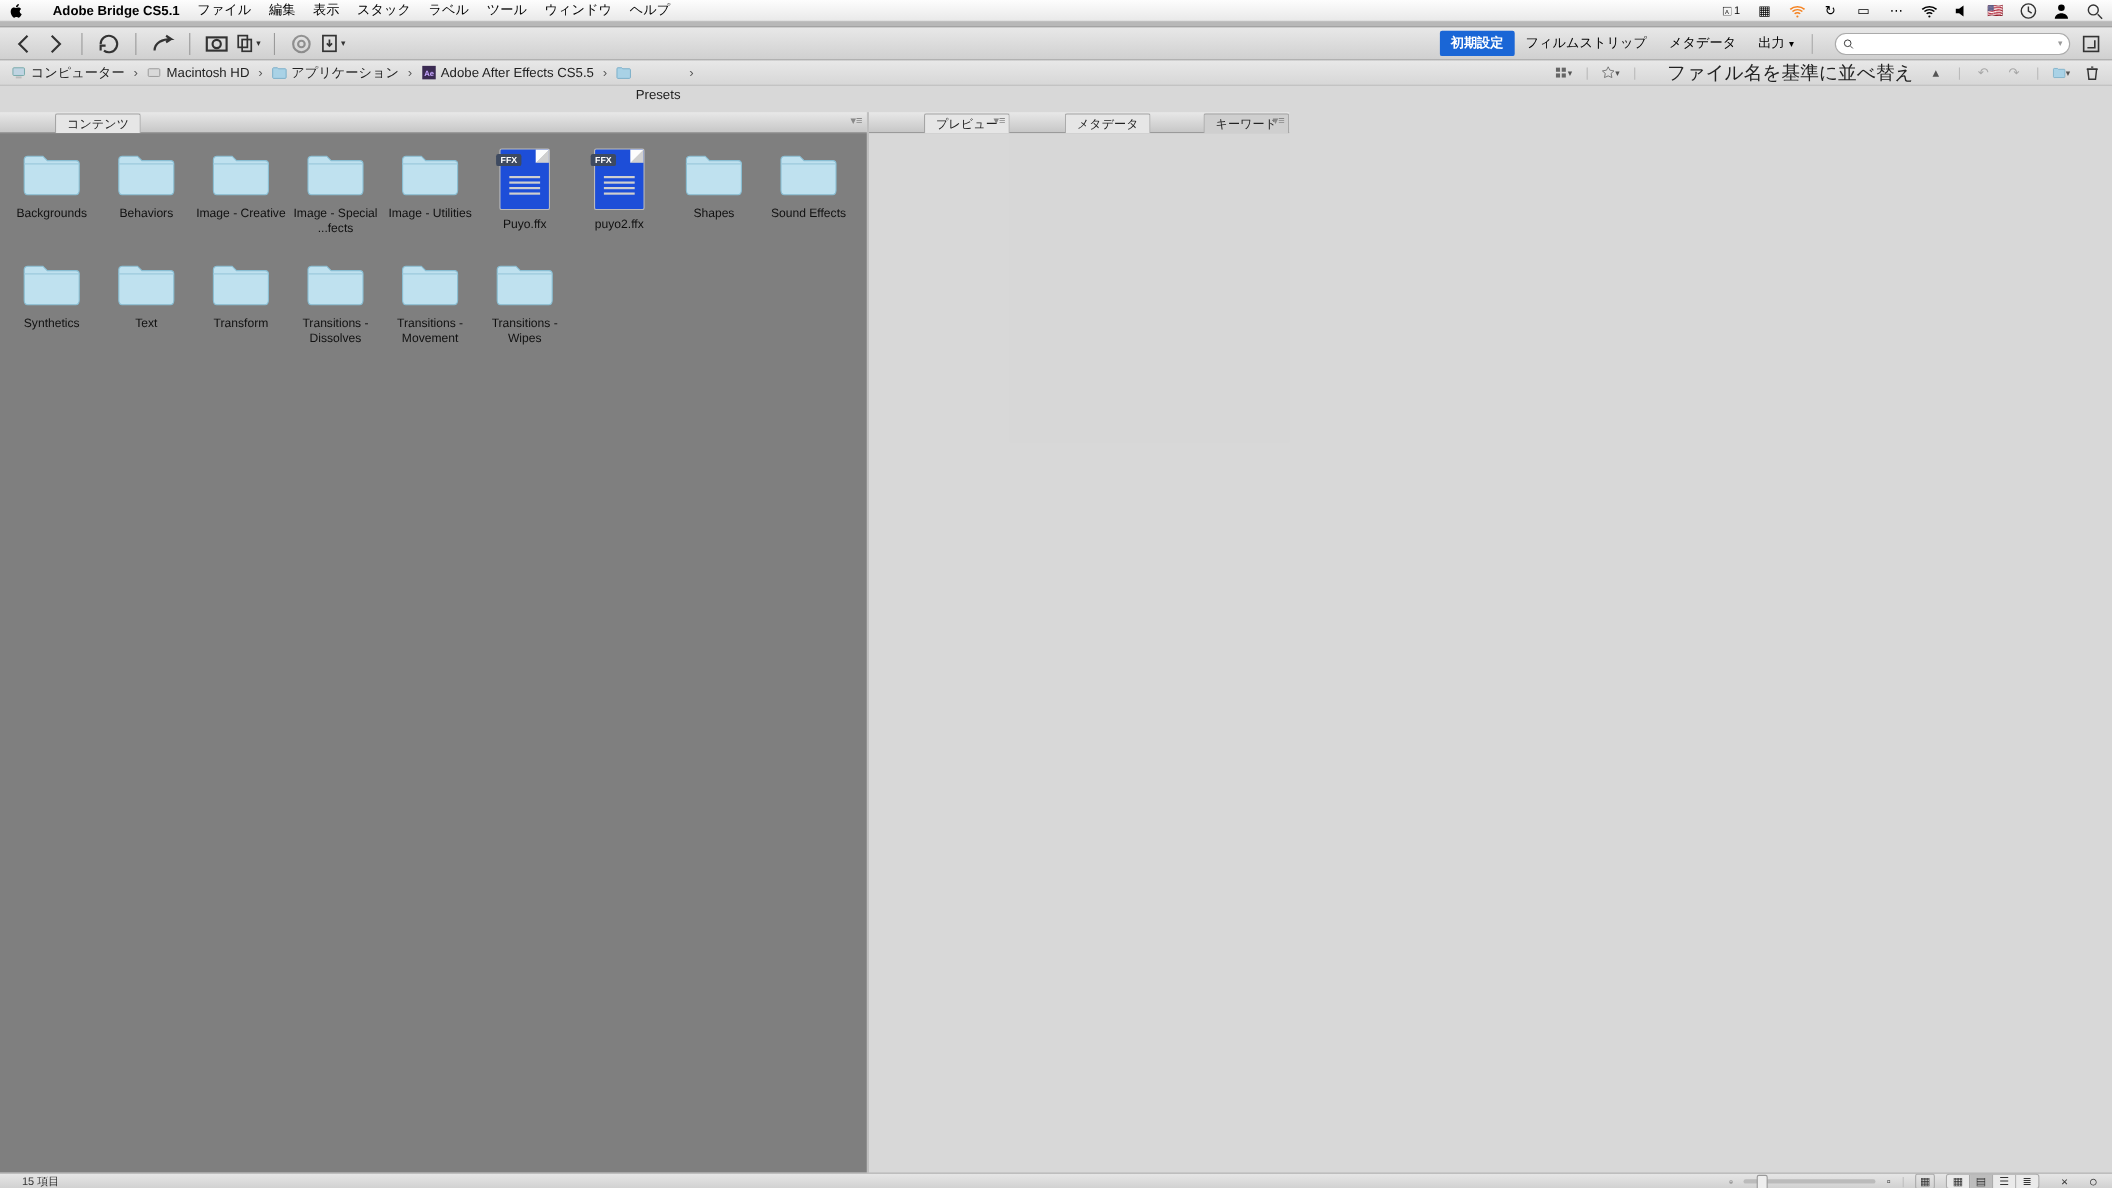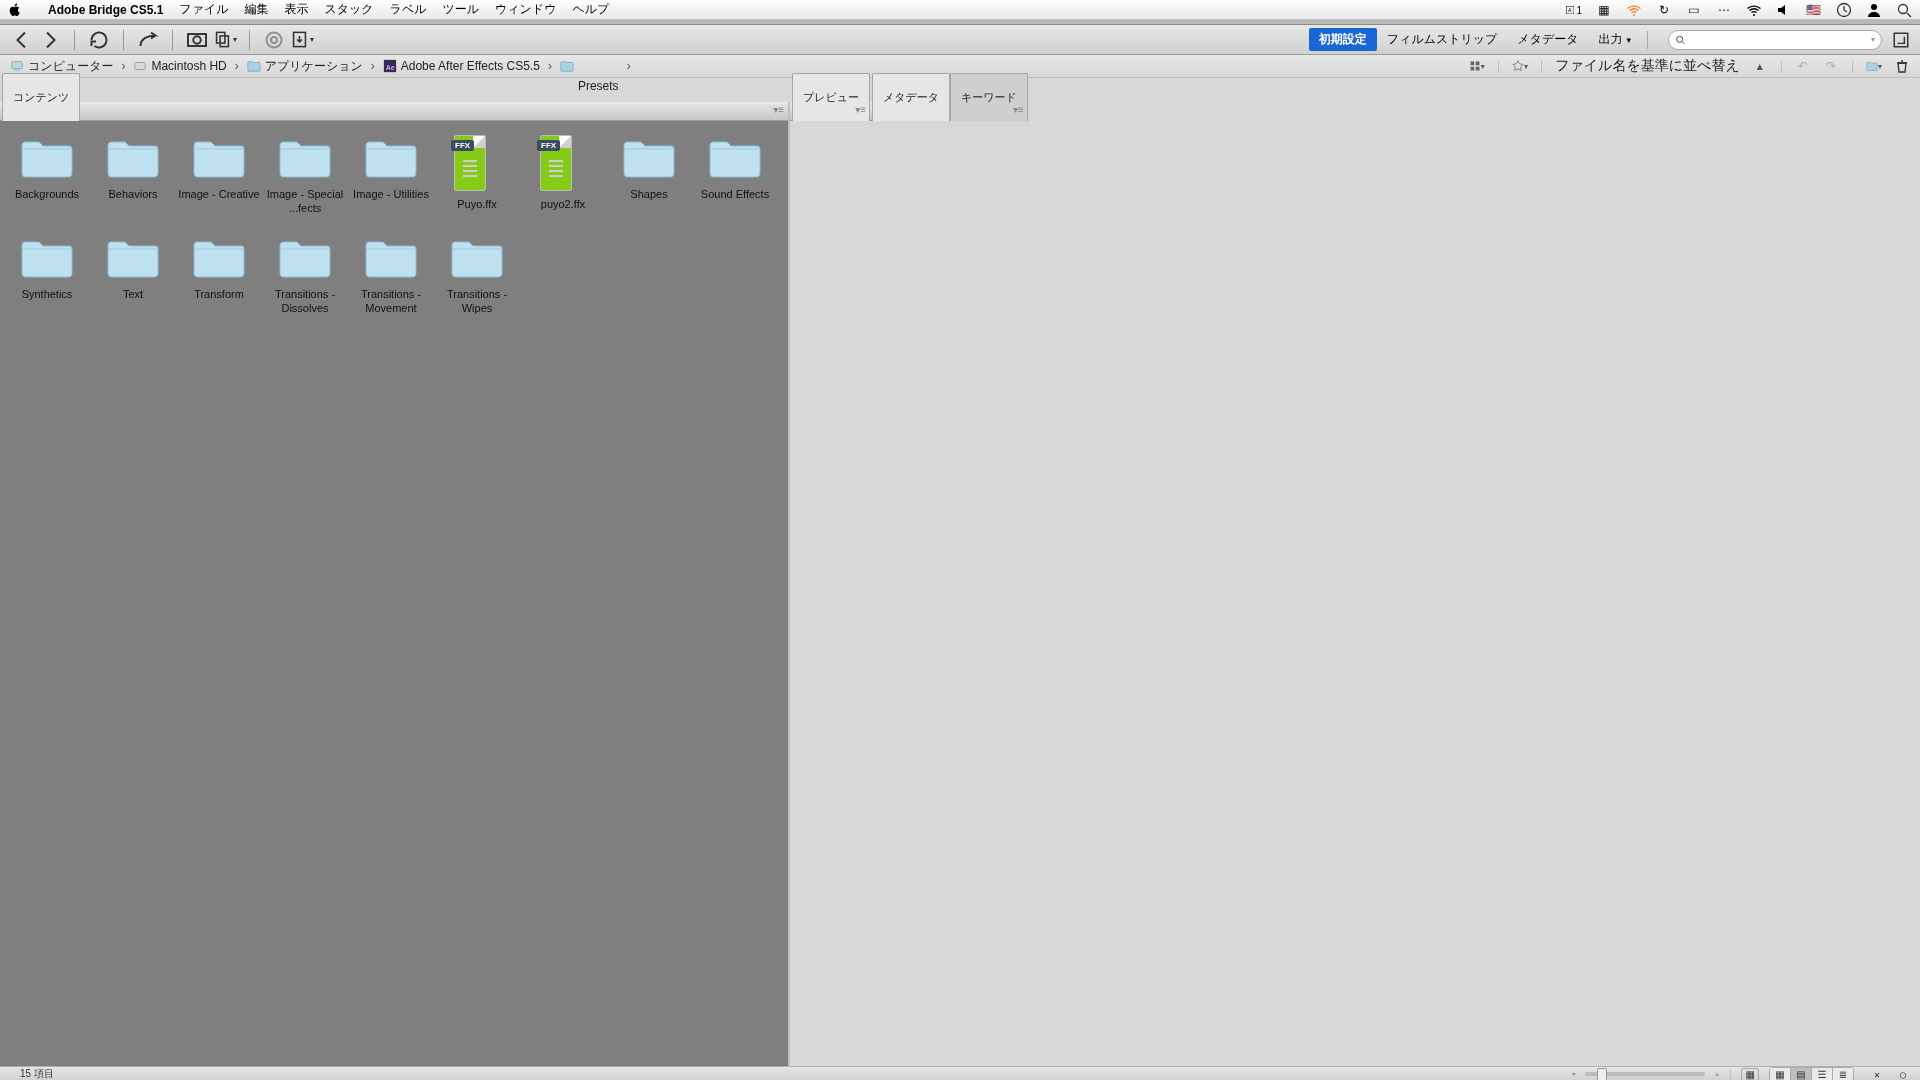--- a/index.html
+++ b/index.html
@@ -34,38 +34,38 @@
   .search input{border:0;outline:0;font-size:11px;width:100%;background:transparent;}
   .expand-icon{width:18px;height:18px;margin-left:10px;display:flex;align-items:center;justify-content:center;color:#555;}
   
   .pathbar{height:22px;background:linear-gradient(#e8e8e8,#d7d7d7);border-bottom:1px solid #bdbdbd;display:flex;align-items:center;padding:0 10px;position:relative;}
   .crumbs{display:flex;align-items:center;gap:4px;font-size:12px;color:#222;}
   .crumb{display:flex;align-items:center;gap:4px;cursor:default;}
   .crumb-sep{color:#555;margin:0 4px;}
   .crumb .ic{width:14px;height:14px;}
   .crumb .ic svg{width:14px;height:14px;}
   .pathbar-right{position:absolute;right:10px;display:flex;align-items:center;gap:12px;}
-  .sort-label{font-size:14px;color:#222;}
+  .sort-label{font-size:17px;color:#222;margin-left:16px;}
   .small-ic{width:16px;height:16px;display:flex;align-items:center;justify-content:center;color:#555;}
   .small-ic svg{width:16px;height:16px;}
   
   .main{position:absolute;left:0;top:77px;right:0;bottom:15px;display:flex;}
   .left-pane{width:790px;display:flex;flex-direction:column;border-right:2px solid #bfbfbf;position:relative;box-sizing:border-box;}
   .right-pane{flex:1;display:flex;flex-direction:row;}
   .panel-tabrow{height:18px;background:linear-gradient(#e8e8e8,#c7c7c7);border-bottom:1px solid #9a9a9a;display:flex;align-items:flex-end;padding-left:2px;position:relative;}
-  .panel-tab{background:#e6e6e6;border:1px solid #a5a5a5;border-bottom:0;border-radius:2px 2px 0 0;padding:16px 10px;font-size:11px;color:#222;position:relative;top:1px;cursor:default;}
+  .panel-tab{background:#e6e6e6;border:1px solid #a5a5a5;border-bottom:0;border-radius:2px 2px 0 0;padding:1px 10px;font-size:11px;color:#222;position:relative;top:1px;cursor:default;margin-left:48px;}
   .panel-tab.inactive{background:#cfcfcf;}
   .panel-menu{position:absolute;right:4px;top:2px;font-size:10px;color:#888;}
   .content-area{flex:1;background:#7f7f7f;position:relative;overflow:hidden;}
   .filegrid{display:flex;flex-wrap:wrap;align-content:flex-start;padding:10px 4px;gap:0;}
   .fileitem{width:86px;margin:4px 0 16px;display:flex;flex-direction:column;align-items:center;cursor:default;}
   .folder-ic{width:58px;height:46px;}
   .folder-ic svg{width:58px;height:46px;}
   .ffx-ic{width:46px;height:56px;position:relative;}
-  .ffx-page{width:32px;height:56px;background:#84cc16;border:1px solid #bbb;border-radius:2px;box-sizing:border-box;position:relative;}
+  .ffx-page{width:46px;height:56px;background:#1d4ed8;border:1px solid #bbb;border-radius:2px;box-sizing:border-box;position:relative;}
   .ffx-page:before{content:"";position:absolute;right:0;top:0;width:12px;height:12px;background:linear-gradient(135deg,#fdfdfd 48%,#d0d0d0 52%);}
   .ffx-badge{position:absolute;left:-4px;top:4px;background:#3e4a60;color:#fff;font-size:8px;font-weight:bold;padding:1px 4px;border-radius:2px;}
   .ffx-lines{position:absolute;left:8px;top:24px;right:8px;display:flex;flex-direction:column;gap:3px;}
   .ffx-lines span{height:2px;background:#cfcfcf;}
   .fname{font-size:11px;color:#111;text-align:center;margin-top:6px;line-height:14px;width:86px;word-wrap:break-word;}
   .annot{position:absolute;color:#ffe600;font-weight:800;font-size:44px;font-family:"Hiragino Kaku Gothic Pro",sans-serif;text-shadow:0 0 2px rgba(0,0,0,0.4);}
   .annot1{left:50px;top:326px;}
   .annot2{left:205px;top:160px;}
   
   .preview-area{flex:1;background:#7f7f7f;border-bottom:2px solid #bfbfbf;min-height:200px;position:relative;}

